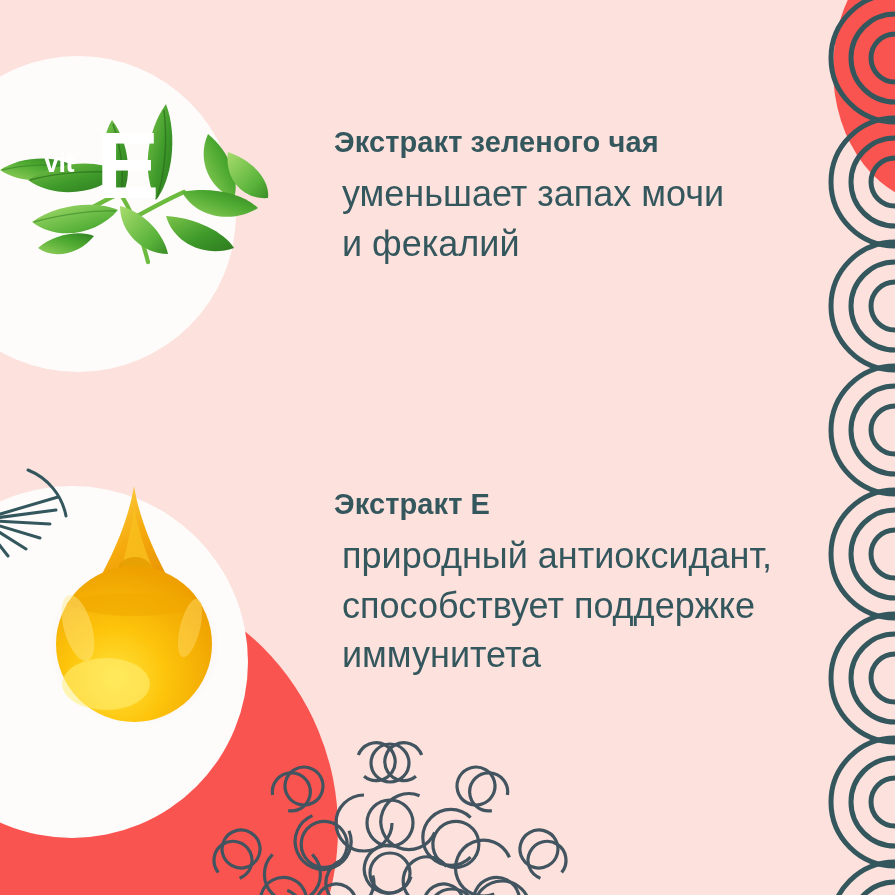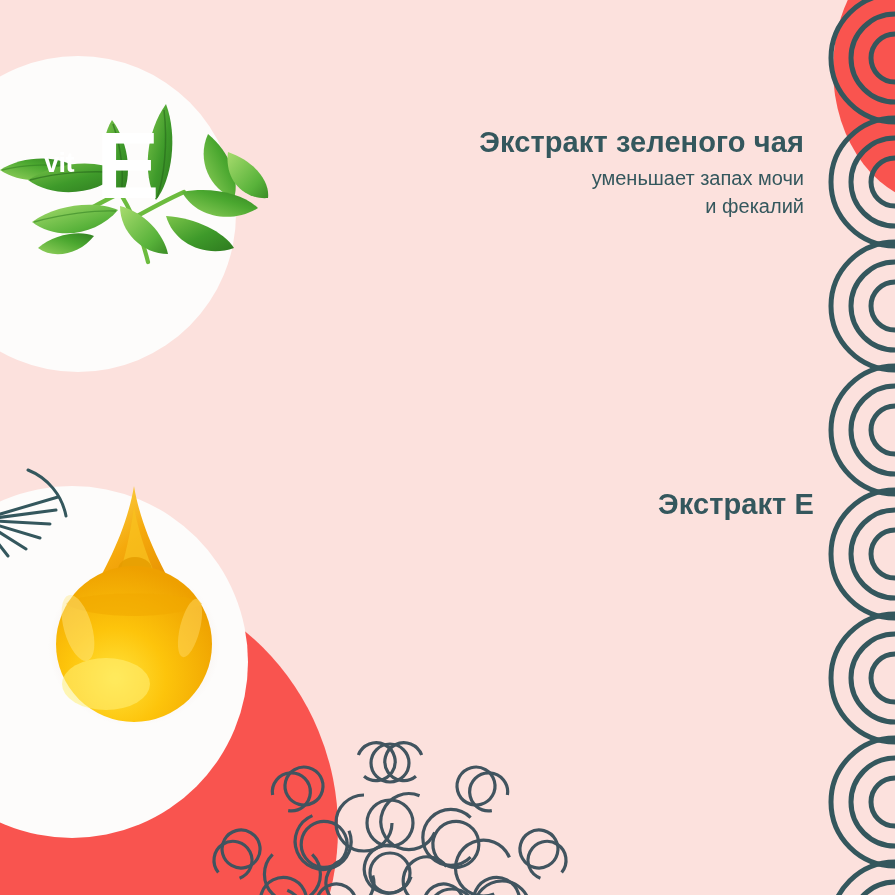--- a/index.html
+++ b/index.html
@@ -18,40 +18,39 @@
   .layer {
     position: absolute;
     inset: 0;
     width: 895px;
     height: 895px;
   }
   
   .text-block {
     position: absolute;
     z-index: 40;
-    text-align: right;
   }
   #block-tea  { left: 334px; top: 124px;  width: 470px; }
   #block-vite { left: 334px; top: 486px;  width: 480px; }
 
   .feature-title {
     font-size: 29px;
     font-weight: bold;
     color: #34575d;
     letter-spacing: 0.1px;
     line-height: 1.28;
     margin: 0 0 4px 0;
     white-space: nowrap;
   }
   .feature-desc {
-    font-size: 20px;
+    font-size: 36px;
     font-weight: normal;
     color: #34575d;
     line-height: 1.38;
-    margin: 0;
+    margin: 8px;
     white-space: pre-line;
   }
 
   
   .white-circle {
     position: absolute;
     background: #fdfcfb;
     border-radius: 50%;
     z-index: 20;
   }
@@ -427,15 +426,18 @@
   </svg>
 
   <div class="text-block" id="block-tea">
     <h2 class="feature-title">Экстракт зеленого чая</h2>
     <p class="feature-desc">уменьшает запах мочи
 и фекалий</p>
   </div>
 
   <div class="text-block" id="block-vite">
     <h2 class="feature-title">Экстракт Е</h2>
+    <p class="feature-desc">природный антиоксидант,
+способствует поддержке
+иммунитета</p>
   </div>
 
 </div>
 
 </body></html>

